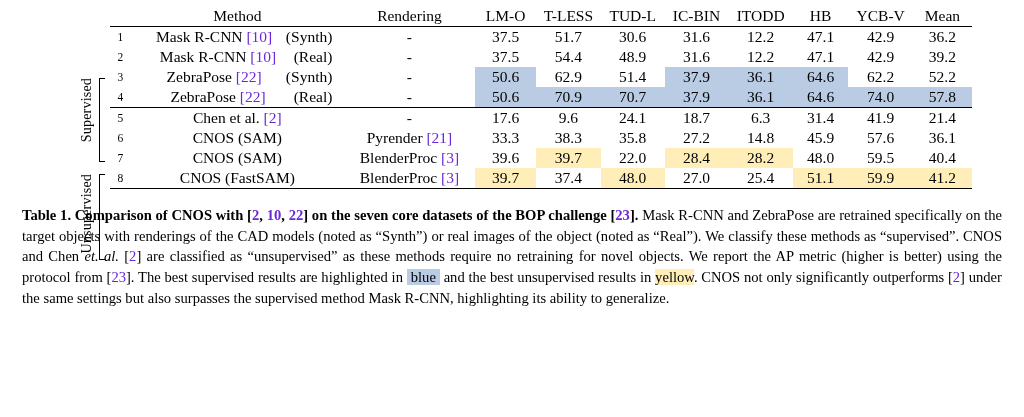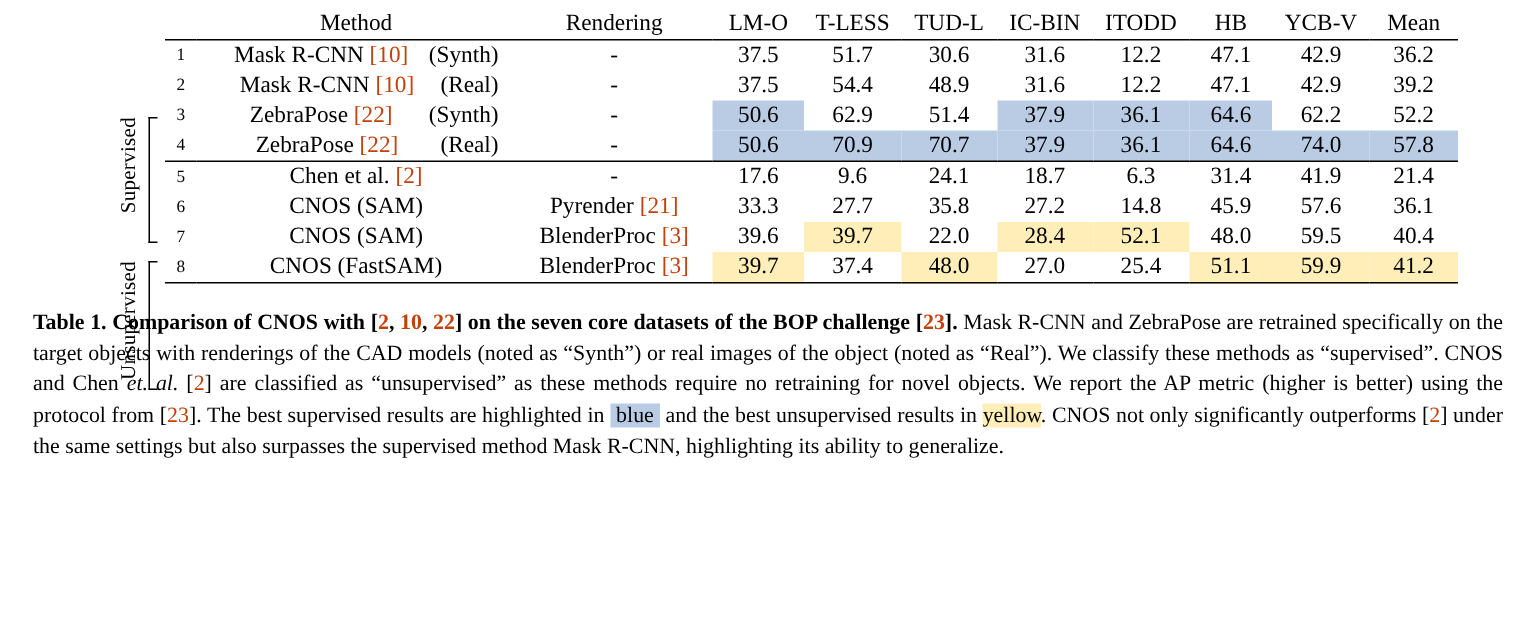--- a/index.html
+++ b/index.html
@@ -62,21 +62,21 @@
     margin-top: 10px;
   }
   .col-render {
     text-align: left;
     width: 140px;
     padding-left: 6px;
   }
   .num { width: 62px; }
   .hdr-sub td { padding-bottom: 3px; }
 
-  .cite { color: #c2410c; }
+  .cite { color: #6d28d9; }
   .blue-cell { background: #b9cce4; }
   .yellow-cell { background: #ffeeb8; }
 
   .method-inner {
     display: inline-block;
     min-width: 190px;
   }
   .method-name { display: inline-block; }
   .method-paren { float: right; }
 
@@ -221,37 +221,37 @@
             <td class="num">6.3</td>
             <td class="num">31.4</td>
             <td class="num">41.9</td>
             <td class="num">21.4</td>
           </tr>
           <tr class="">
             <td class="col-idx">6</td>
             <td class="col-method"><span class="method-inner"><span class="method-name">CNOS (SAM)</span></span></td>
             <td class="col-render"><span>Pyrender</span> <span class="cite">[21]</span></td>
             <td class="num">33.3</td>
-            <td class="num">27.7</td>
+            <td class="num">38.3</td>
             <td class="num">35.8</td>
             <td class="num">27.2</td>
             <td class="num">14.8</td>
             <td class="num">45.9</td>
             <td class="num">57.6</td>
             <td class="num">36.1</td>
           </tr>
           <tr class="">
             <td class="col-idx">7</td>
             <td class="col-method"><span class="method-inner"><span class="method-name">CNOS (SAM)</span></span></td>
             <td class="col-render"><span>BlenderProc</span> <span class="cite">[3]</span></td>
             <td class="num">39.6</td>
             <td class="num yellow-cell">39.7</td>
             <td class="num">22.0</td>
             <td class="num yellow-cell">28.4</td>
-            <td class="num yellow-cell">52.1</td>
+            <td class="num yellow-cell">28.2</td>
             <td class="num">48.0</td>
             <td class="num">59.5</td>
             <td class="num">40.4</td>
           </tr>
           <tr class=" rule-bot">
             <td class="col-idx">8</td>
             <td class="col-method"><span class="method-inner"><span class="method-name">CNOS (FastSAM)</span></span></td>
             <td class="col-render"><span>BlenderProc</span> <span class="cite">[3]</span></td>
             <td class="num yellow-cell">39.7</td>
             <td class="num">37.4</td>

